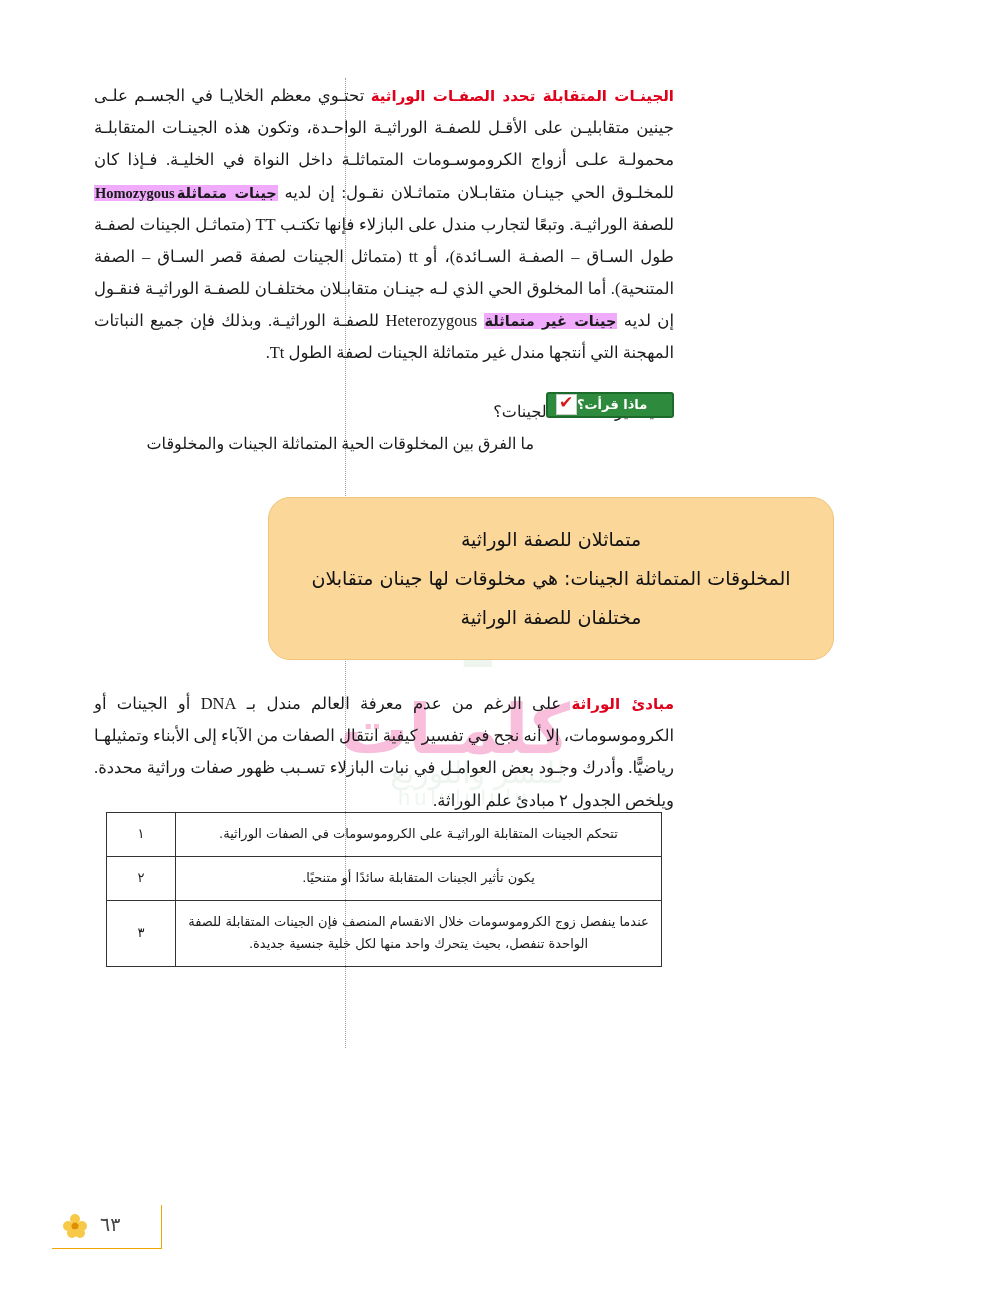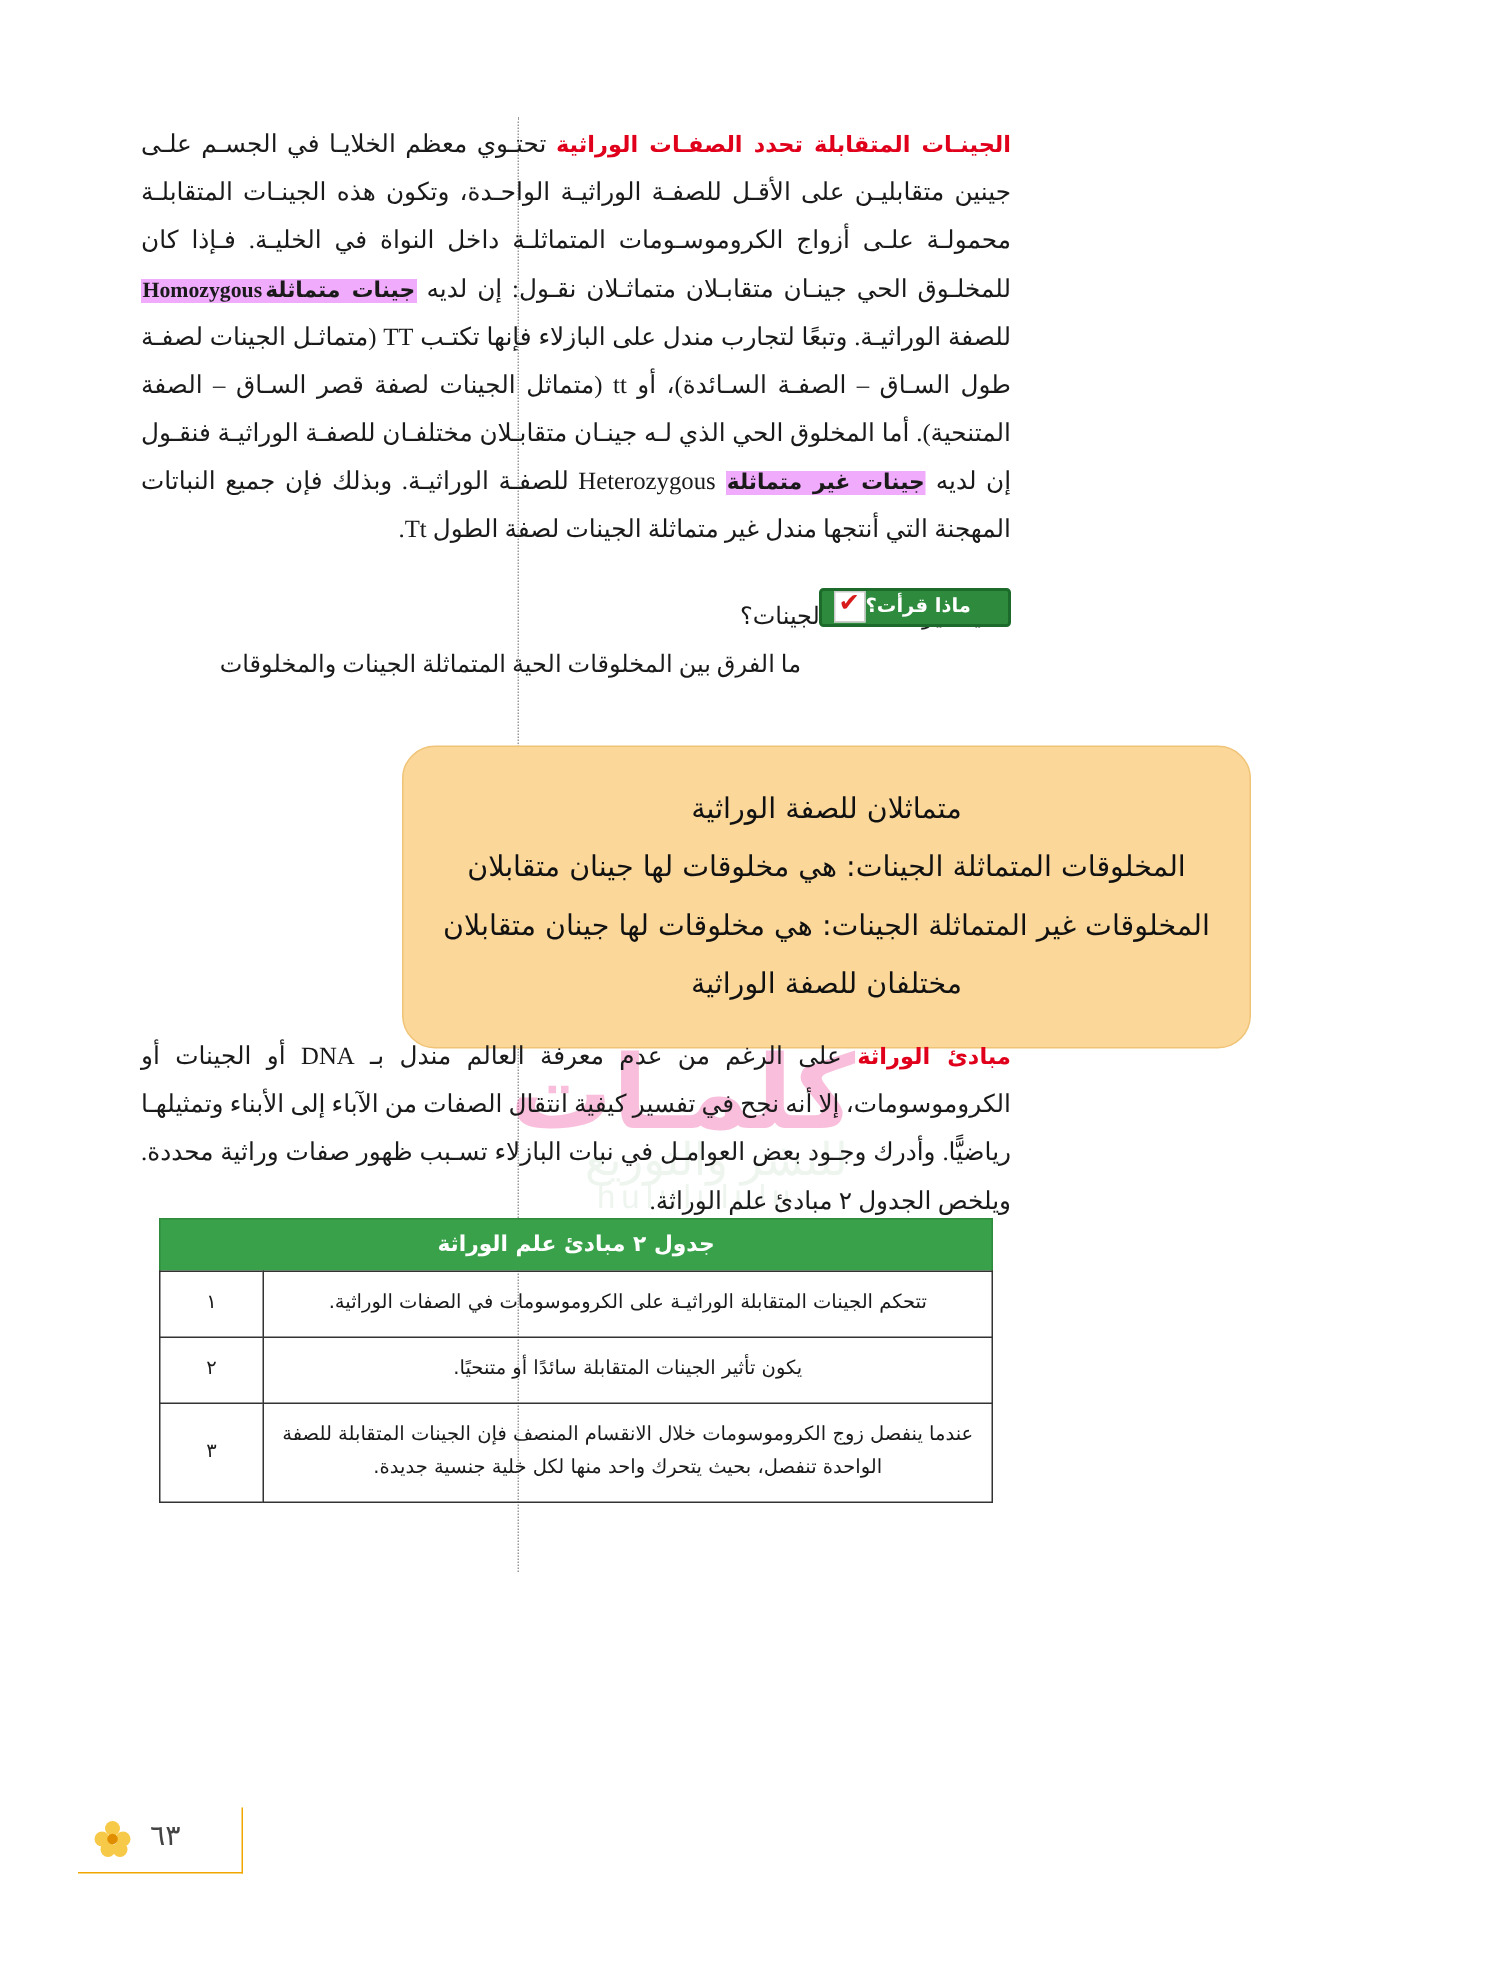--- a/index.html
+++ b/index.html
@@ -324,34 +324,32 @@
         <span class="checkbox"></span>
       </div>
       <p class="read-question read-q-line2">الحية غير المتماثلة الجينات؟</p>
       <p class="read-question read-q-line1">ما الفرق بين المخلوقات الحية المتماثلة الجينات والمخلوقات</p>
     </div>
   </div>
 
   <div class="answer-card">
     <div>متماثلان للصفة الوراثية</div>
     <div>المخلوقات المتماثلة الجينات: هي مخلوقات لها جينان متقابلان</div>
-    <div>المخلوقات غير المتماثلة الجينات: هي مخلوقات لها جينان متقابلان</div>
     <div>مختلفان للصفة الوراثية</div>
   </div>
 
   <div class="principles">
     <p class="body-par">
       <span class="lead-red-sm">مبادئ الوراثة</span>
       <span>على الرغم من عدم معرفة العالم مندل بـ DNA أو الجينات أو الكروموسومات، إلا أنه نجح في تفسير كيفية انتقال الصفات من الآباء إلى الأبناء وتمثيلهـا رياضيًّا. وأدرك وجـود بعض العوامـل في نبات البازلاء تسـبب ظهور صفات وراثية محددة. ويلخص الجدول ٢ مبادئ علم الوراثة.</span>
     </p>
   </div>
 
   <div class="table-wrap">
     <table class="gen-table">
-      <caption>جدول ٢ مبادئ علم الوراثة</caption>
       <tbody>
         <tr>
           <td class="txt">تتحكم الجينات المتقابلة الوراثيـة على الكروموسومات في الصفات الوراثية.</td>
           <td class="num">١</td>
         </tr>
         <tr>
           <td class="txt">يكون تأثير الجينات المتقابلة سائدًا أو متنحيًا.</td>
           <td class="num">٢</td>
         </tr>
         <tr>

